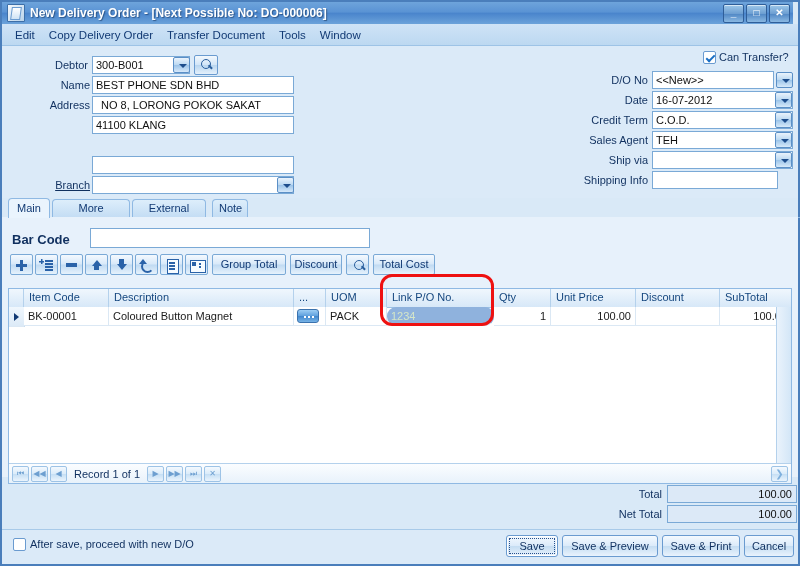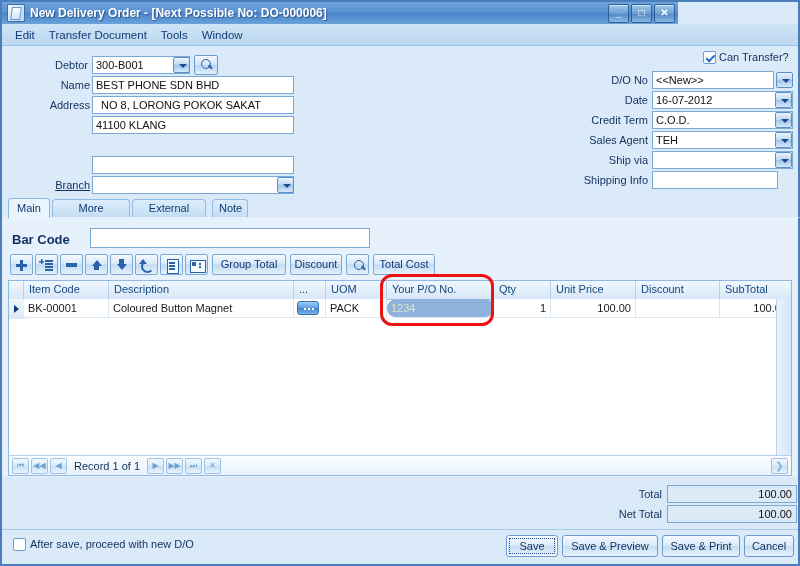--- a/index.html
+++ b/index.html
@@ -12,21 +12,21 @@
     -webkit-font-smoothing:none;
   }
   .window{
     position:absolute;left:0;top:0;width:800px;height:566px;
     box-sizing:border-box;
     border:2px solid #4a7ebb;
     background:#d9e9f7;
   }
   
   .titlebar{
-    position:absolute;left:0;top:0;width:676px;height:22px;
+    position:absolute;left:0;top:0;width:791px;height:22px;
     background:linear-gradient(to bottom,#6ea4db 0%,#5a93d4 45%,#4a85cc 52%,#6ba2da 100%);
     display:flex;align-items:center;
   }
   .title-icon{
     width:16px;height:16px;margin-left:5px;margin-right:5px;
     background:linear-gradient(to bottom right,#f4f8fc,#b9d3ea);
     border:1px solid #3d6fa8;border-radius:1px;position:relative;flex:none;
   }
   .title-icon:after{
     content:"";position:absolute;left:3px;top:2px;width:8px;height:11px;
@@ -143,21 +143,21 @@
   .tri-dn:after{content:"";position:absolute;left:8px;top:4px;width:5px;height:5px;background:#2a62a8;}
   .undo:before{content:"";position:absolute;left:5px;top:5px;width:9px;height:9px;border:2.4px solid #2a62a8;border-radius:50%;border-right-color:transparent;border-top-color:transparent;}
   .undo:after{content:"";position:absolute;left:3px;top:4px;border-left:4px solid transparent;border-right:4px solid transparent;border-bottom:5px solid #2a62a8;}
   .doc:before{content:"";position:absolute;left:6px;top:4px;width:10px;height:13px;border:1.5px solid #2a62a8;background:#f6fbff;}
   .doc:after{content:"";position:absolute;left:8px;top:7px;width:6px;height:1.5px;background:#2a62a8;box-shadow:0 3px 0 #2a62a8,0 6px 0 #2a62a8;}
   .card:before{content:"";position:absolute;left:4px;top:5px;width:14px;height:11px;border:1.5px solid #2a62a8;background:#f6fbff;}
   .card:after{content:"";position:absolute;left:6px;top:7px;width:4px;height:4px;background:#2a62a8;
     box-shadow:6px 0 0 -1px #2a62a8, 6px 3px 0 -1px #2a62a8;}
   
   .grid{
-    position:absolute;left:6px;top:278px;width:784px;height:196px;
+    position:absolute;left:6px;top:286px;width:784px;height:196px;
     box-sizing:border-box;border:1px solid #8fb9e3;background:#ffffff;
   }
   .grid-head{
     position:absolute;left:0;top:0;height:18px;width:100%;
     background:linear-gradient(to bottom,#f0f7fd,#d7e8f8);
     border-bottom:1px solid #9dc3e6;
   }
   .gh{
     position:absolute;top:0;height:18px;box-sizing:border-box;
     border-right:1px solid #b4d1ec;
@@ -245,20 +245,21 @@
     <div class="title-text">New Delivery Order - [Next Possible No: DO-000006]</div>
     <div class="title-btns">
       <div class="tbtn">_</div>
       <div class="tbtn">□</div>
       <div class="tbtn">✕</div>
     </div>
   </div>
 
   <div class="menubar">
     <div class="menuitem">Edit</div>
+    <div class="menuitem">Copy Delivery Order</div>
     <div class="menuitem">Transfer Document</div>
     <div class="menuitem">Tools</div>
     <div class="menuitem">Window</div>
   </div>
 
   <div class="header">
 
     <div class="fld-label" style="left:8px;top:11px;width:78px;">Debtor</div>
     <div class="inp" style="left:90px;top:10px;width:98px;">300-B001</div>
     <div class="combo-arrow" style="left:171px;top:11px;"></div>
@@ -335,21 +336,21 @@
   <div class="tool" style="left:684px;width:106px;margin-top:37px;">Show Instant Info</div>
 
   <div class="grid">
 
     <div class="grid-head">
       <div class="gh" style="left:0;width:15px;padding:0;"></div>
       <div class="gh" style="left:15px;width:85px;">Item Code</div>
       <div class="gh" style="left:100px;width:185px;">Description</div>
       <div class="gh" style="left:285px;width:32px;">...</div>
       <div class="gh" style="left:317px;width:61px;">UOM</div>
-      <div class="gh" style="left:378px;width:107px;">Your P/O No.</div>
+      <div class="gh" style="left:378px;width:107px;">Link P/O No.</div>
       <div class="gh" style="left:485px;width:57px;">Qty</div>
       <div class="gh" style="left:542px;width:85px;">Unit Price</div>
       <div class="gh" style="left:627px;width:84px;">Discount</div>
       <div class="gh" style="left:711px;width:71px;border-right:none;">SubTotal</div>
     </div>
 
     <div class="grow">
       <div class="rowhdr"></div>
       <div class="gc" style="left:15px;width:85px;">BK-00001</div>
       <div class="gc" style="left:100px;width:185px;">Coloured Button Magnet</div>

